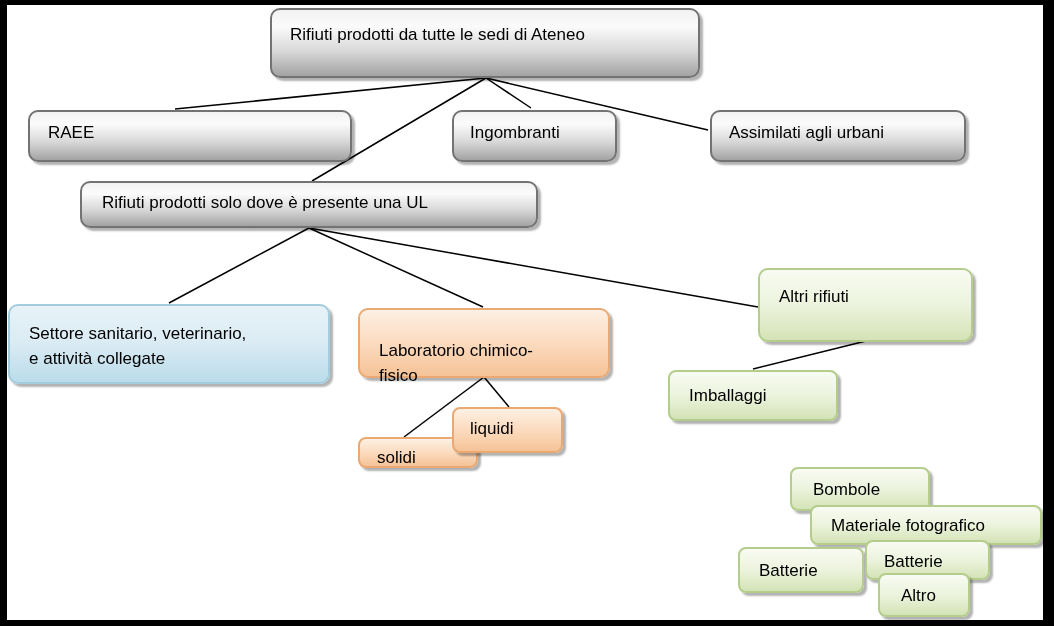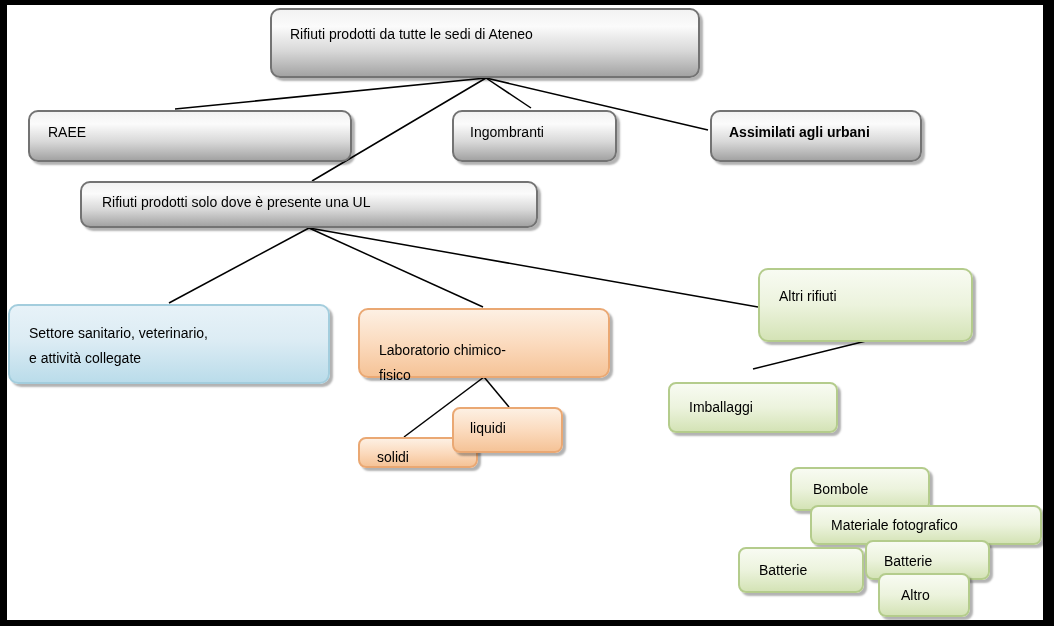--- a/index.html
+++ b/index.html
@@ -21,21 +21,21 @@
     stroke:var(--connector,#000);
     stroke-width:1.5px;
   }
   .node{
     position:absolute;
     box-sizing:border-box;
     border:2px solid #888;
     border-radius:10px;
     box-shadow:3px 3px 2px rgba(0,0,0,0.30);
     color:var(--text,#000);
-    font-size:14px;
+    font-size:17px;
     line-height:25px;
   }
   .node span{display:block;white-space:nowrap;}
   .sm{border-radius:8px;}
   .gray{
     background:linear-gradient(180deg,
       var(--gray-fill-light,#f4f4f4) 0%, #fbfbfb 25%,
       var(--gray-fill-mid,#d8d8d8) 62%,
       var(--gray-fill-dark,#a5a5a5) 100%);
     border-color:var(--gray-border,#757575);
@@ -83,21 +83,21 @@
   </div>
 
   <div class="node gray" style="left:28px;top:110px;width:324px;height:52px;padding:8px 18px;">
     <span>RAEE</span>
   </div>
 
   <div class="node gray" style="left:452px;top:110px;width:165px;height:52px;padding:8px 16px;">
     <span>Ingombranti</span>
   </div>
 
-  <div class="node gray" style="left:710px;top:110px;width:212px;height:52px;padding:8px 17px;font-weight:bold;">
+  <div class="node gray" style="left:710px;top:110px;width:256px;height:52px;padding:8px 17px;">
     <span>Assimilati agli urbani</span>
   </div>
 
   <div class="node gray" style="left:80px;top:181px;width:458px;height:47px;padding:7px 20px;">
     <span>Rifiuti prodotti solo dove è presente una UL</span>
   </div>
 
   <div class="node blue" style="left:8px;top:304px;width:322px;height:80px;padding:15px 19px;">
     <span>Settore sanitario, veterinario,</span>
     <span>e attività collegate</span>
@@ -113,21 +113,21 @@
   </div>
 
   <div class="node orange sm" style="left:358px;top:437px;width:120px;height:31px;padding:6px 17px;">
     <span>solidi</span>
   </div>
 
   <div class="node orange sm" style="left:452px;top:407px;width:111px;height:46px;padding:7px 16px;">
     <span>liquidi</span>
   </div>
 
-  <div class="node green sm" style="left:668px;top:370px;width:170px;height:51px;padding:11px 19px;margin-top:12px;">
+  <div class="node green sm" style="left:668px;top:370px;width:170px;height:51px;padding:11px 19px;">
     <span>Imballaggi</span>
   </div>
 
 
 
   <div class="node green sm" style="left:790px;top:467px;width:140px;height:44px;padding:8px 21px;">
     <span>Bombole</span>
   </div>
 
   <div class="node green sm" style="left:810px;top:505px;width:232px;height:40px;padding:6px 19px;">

